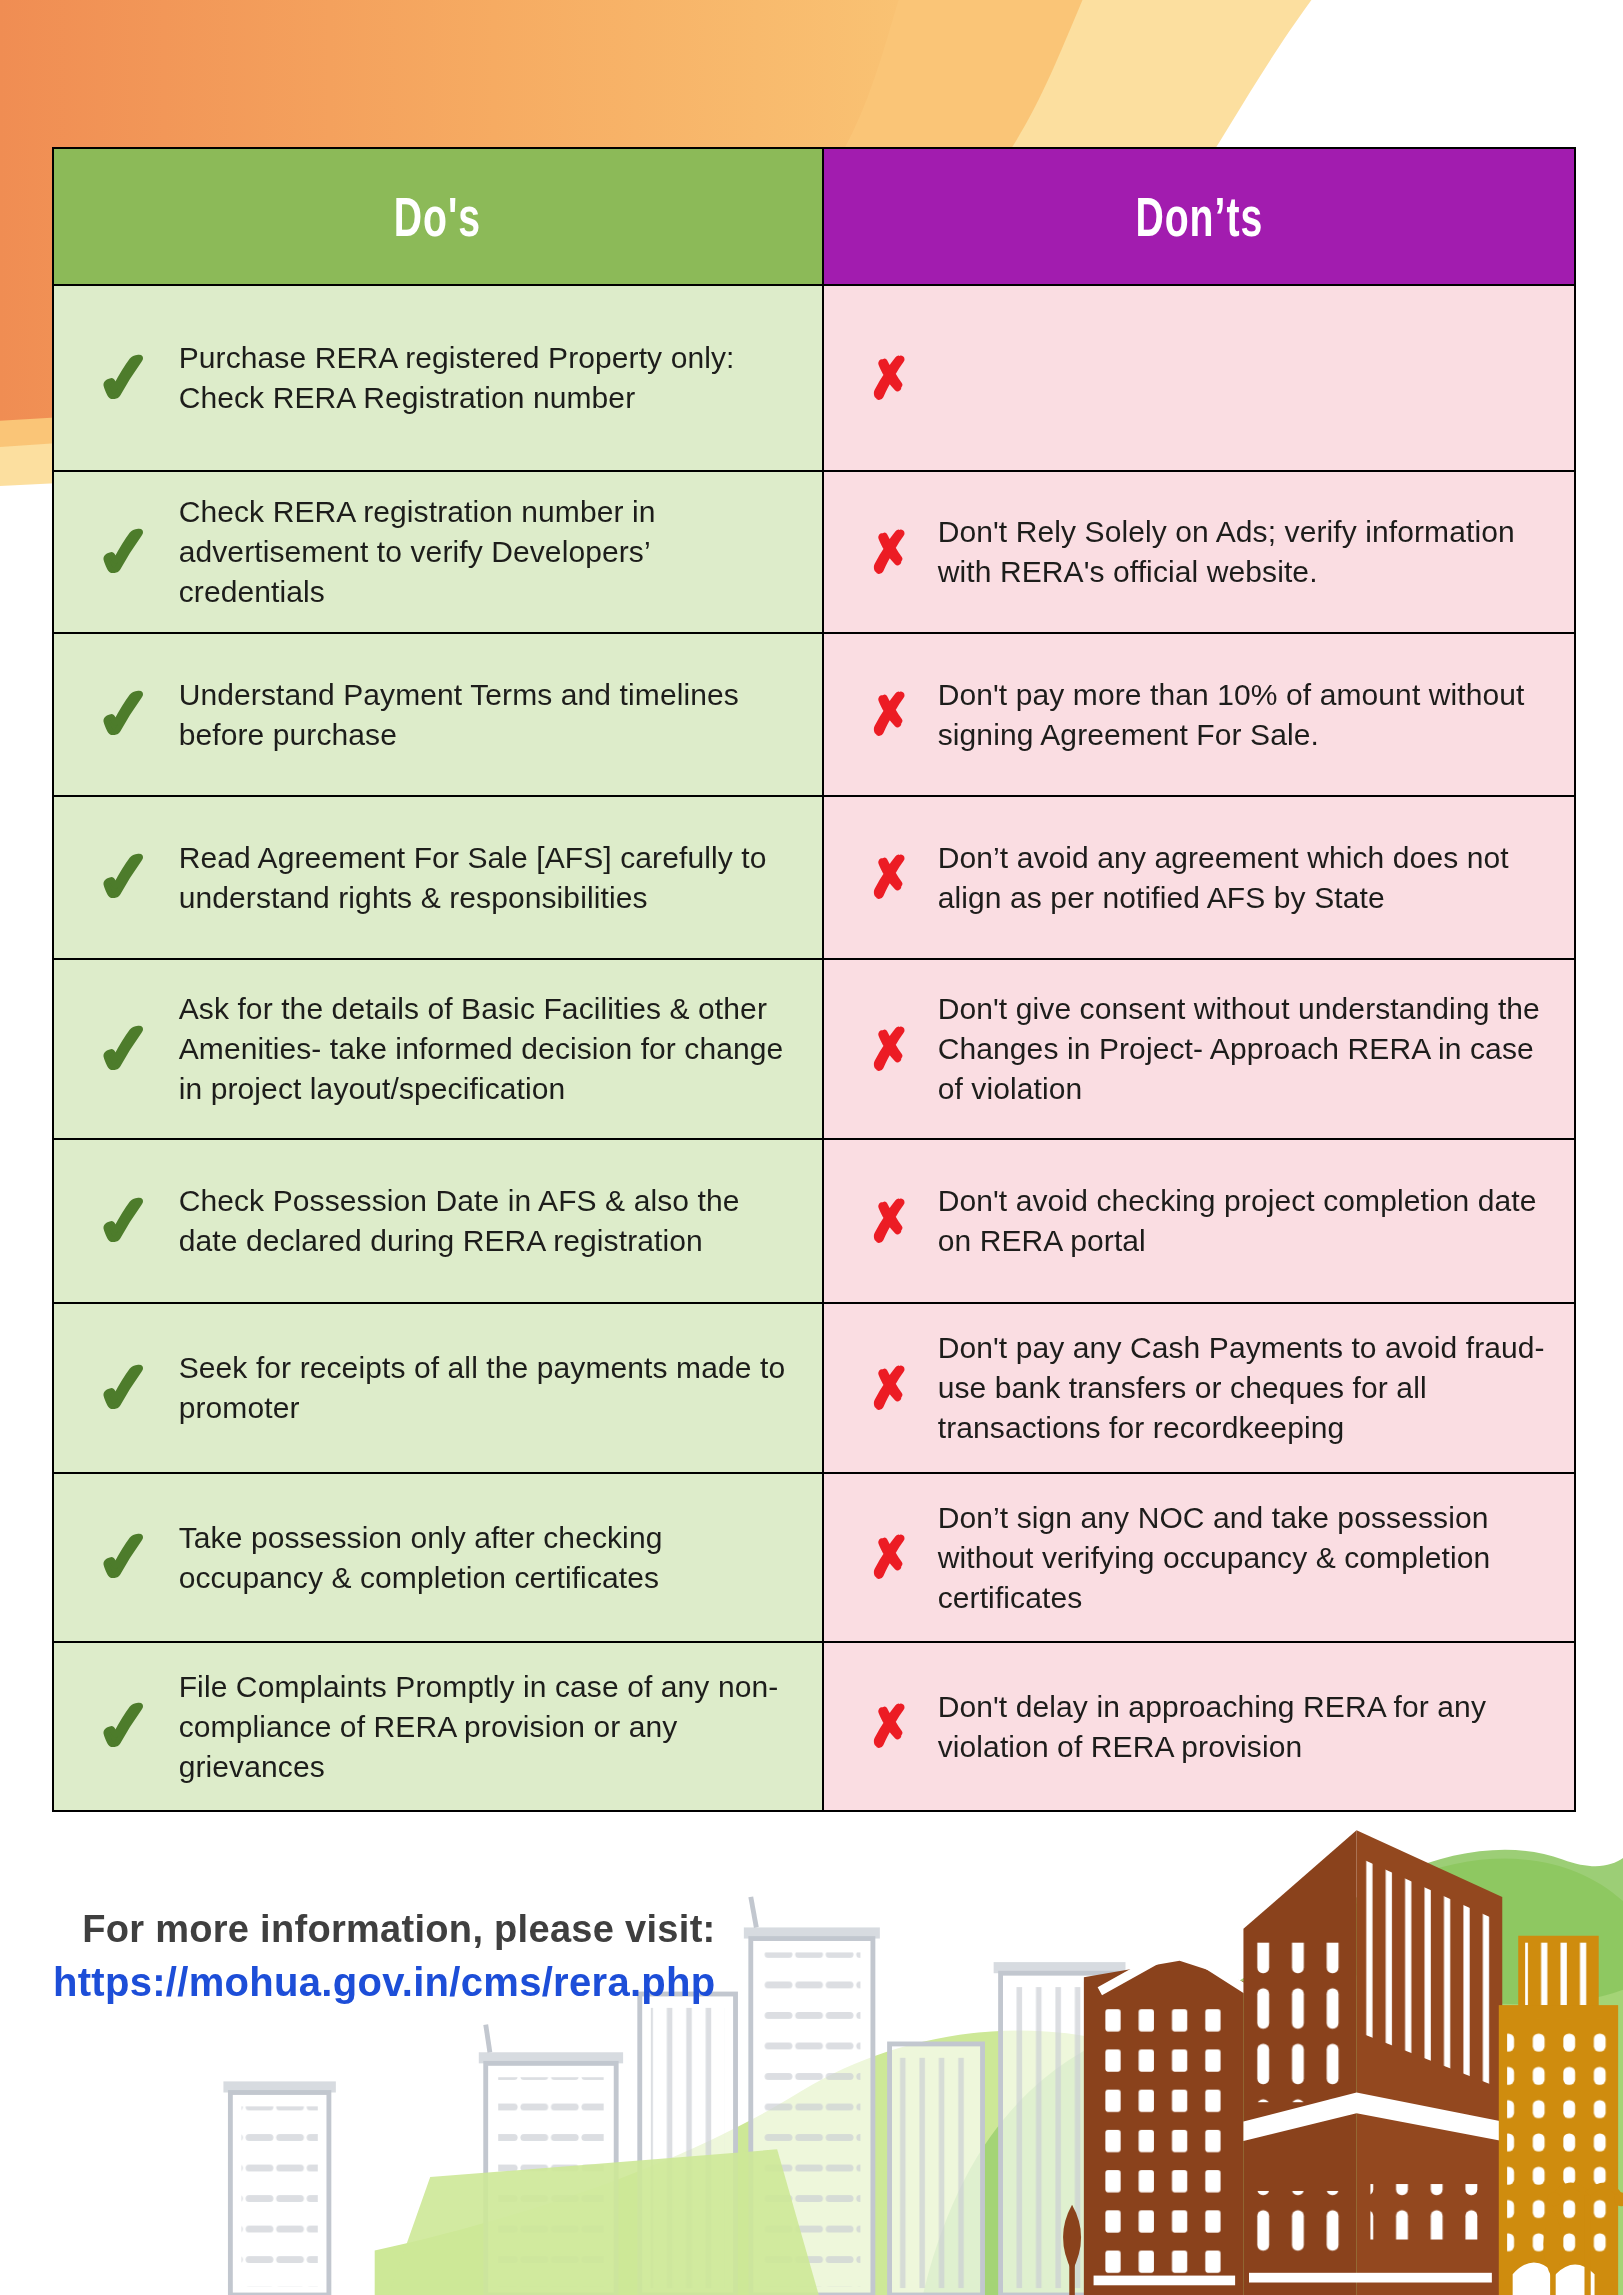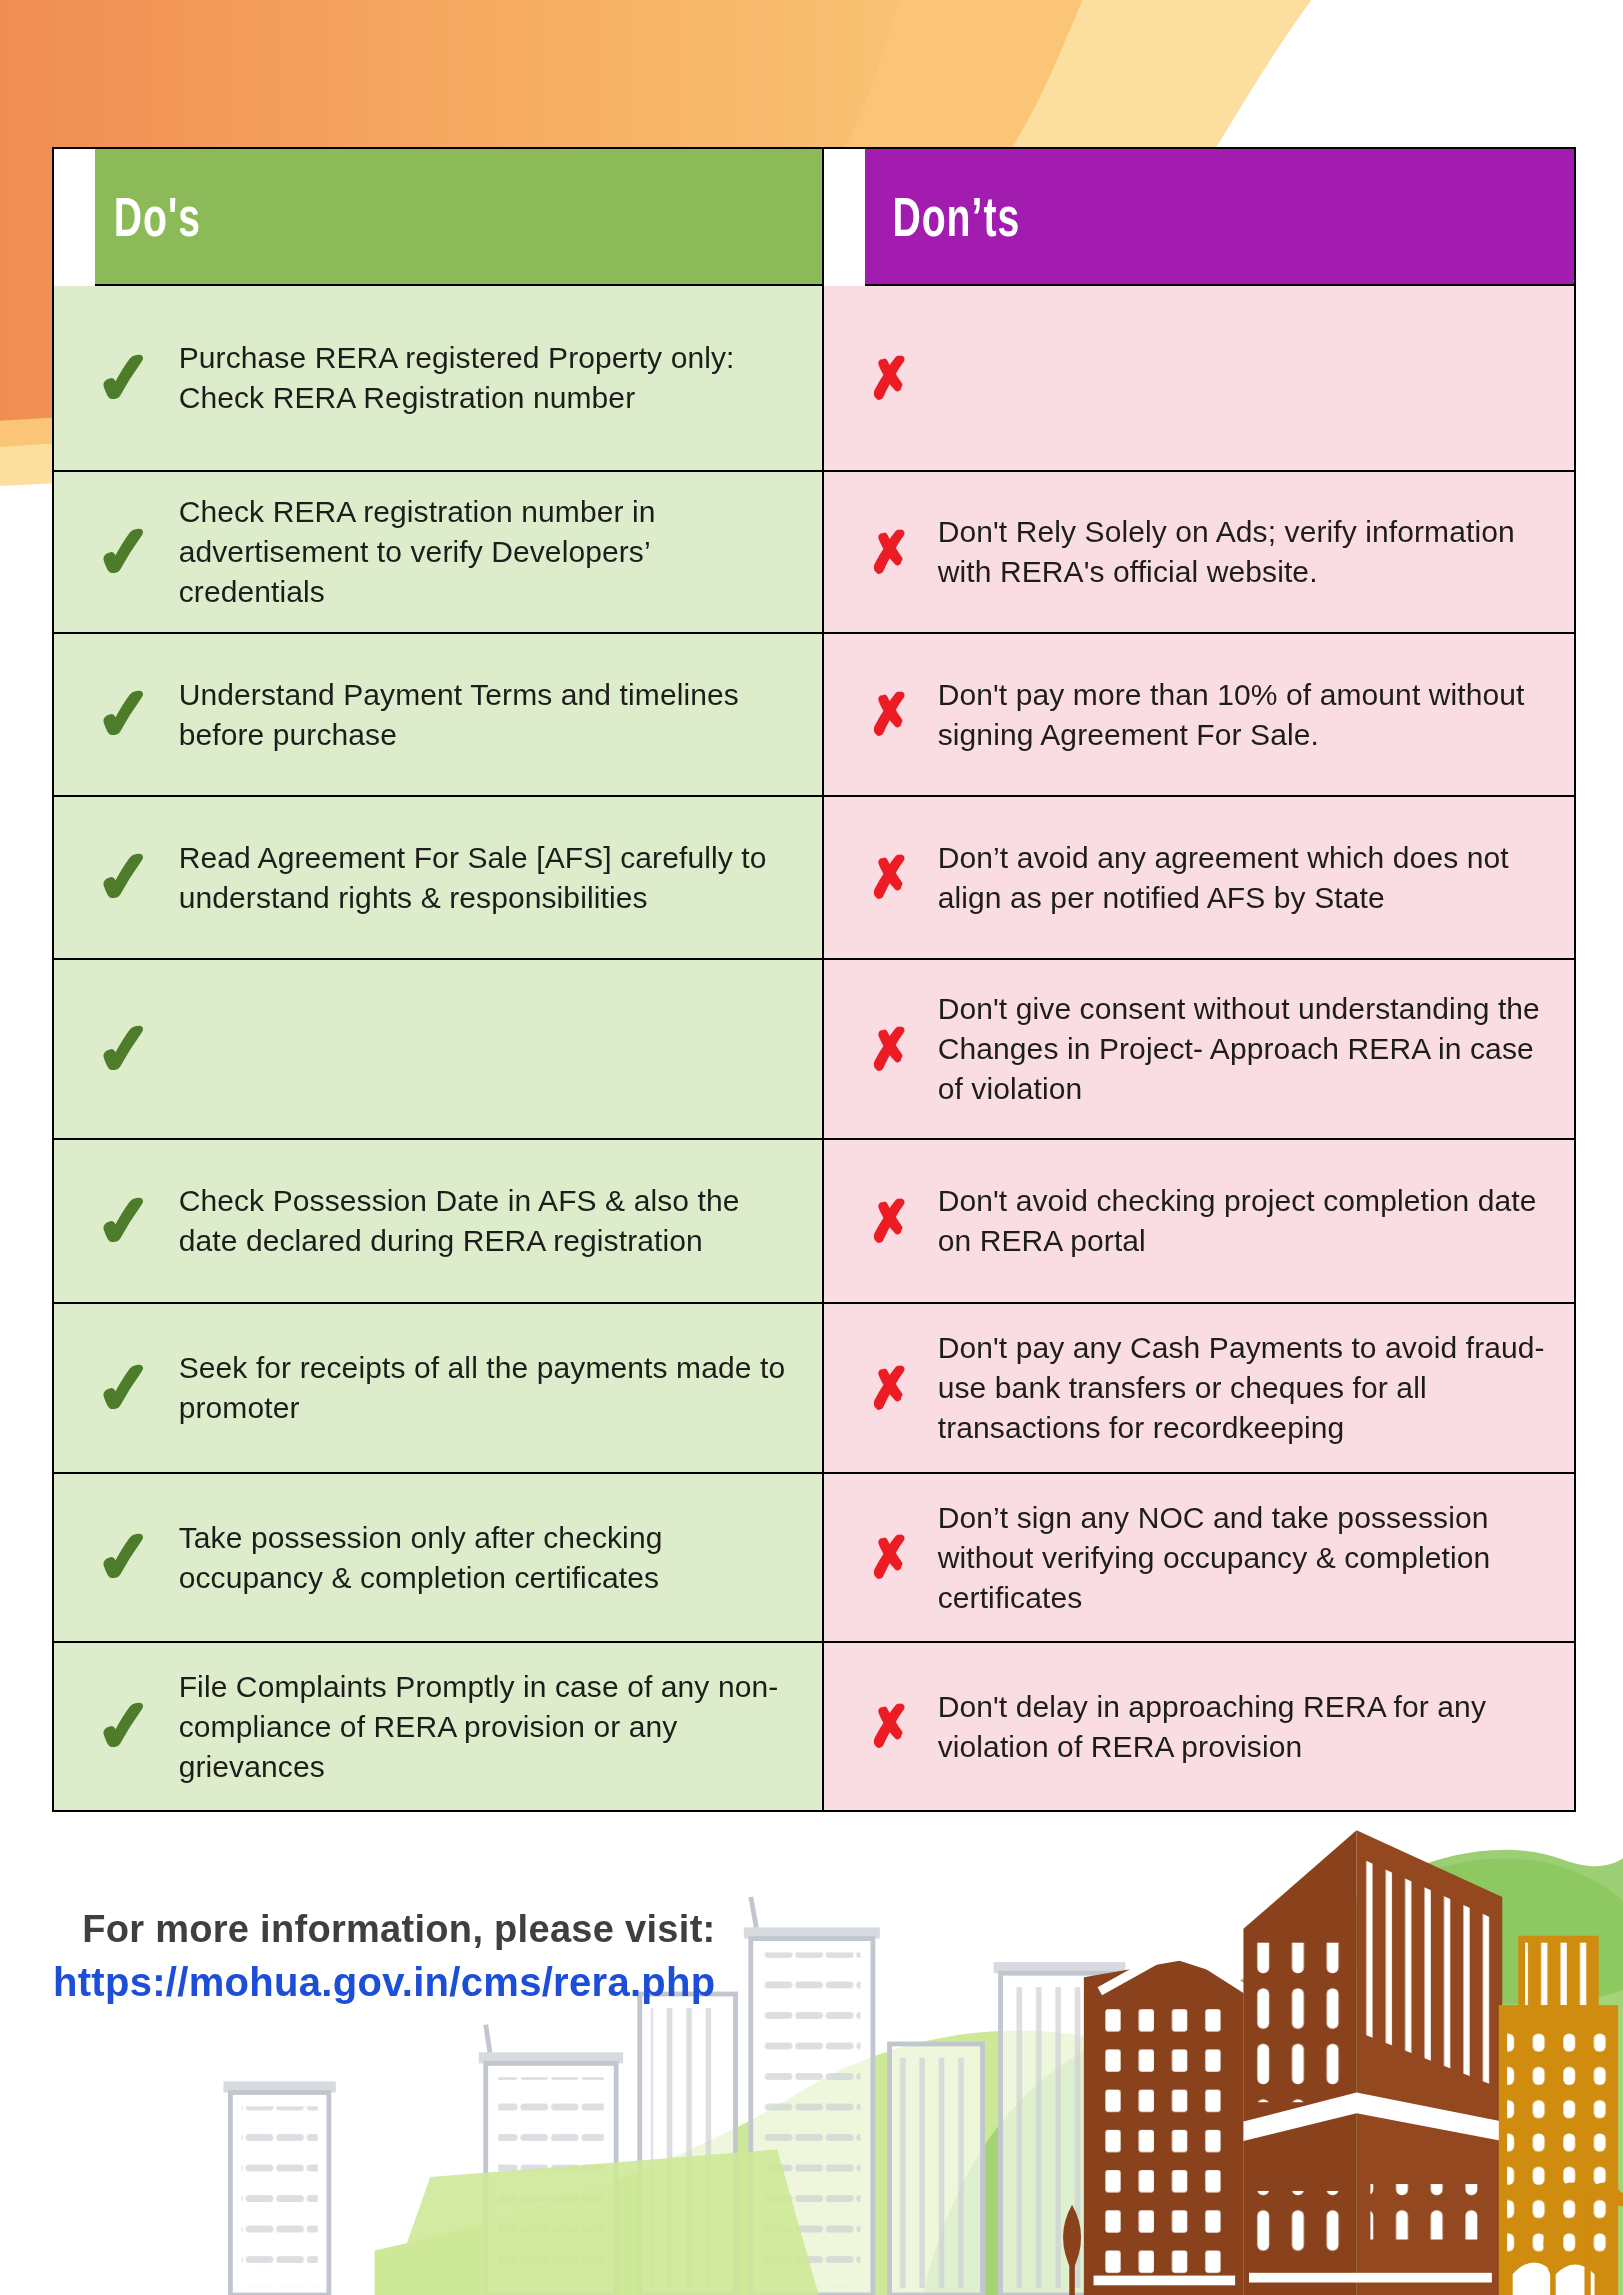--- a/index.html
+++ b/index.html
@@ -15,21 +15,21 @@
   .dd-table{
     position:absolute;left:52px;top:147px;width:1520px;z-index:2;
     display:grid;
     grid-template-columns:1109fr 1081fr;
     grid-template-rows:137px 186px 162px 163px 163px 180px 164px 170px 169px 167px;
     border:2.1px solid #000;background:#fff;
   }
   .cell{border-bottom:2.1px solid #000;display:flex;align-items:center;box-sizing:border-box;}
   .cell.colL{border-right:2.1px solid #000;}
   .dd-table > .cell:nth-last-child(-n+2){border-bottom:none;}
-  .hdr{margin-left:41px;}
+  .hdr{justify-content:center;}
   .hdr-do{background:#8cba58;}
   .hdr-dont{background:#a21caf;}
   .hdr-label{
     color:#fff;font-weight:bold;font-size:56px;line-height:1;
     transform:scaleX(.70);letter-spacing:1.4px;white-space:nowrap;
   }
   .do{background:#ddecca;}
   .dont{background:#fadde2;}
   .mark{flex:0 0 auto;display:flex;align-items:center;justify-content:center;line-height:1;}
   .check{
@@ -195,20 +195,21 @@
     <span class="mark check">✓</span>
     <span class="cell-text">Read Agreement For Sale [AFS] carefully to understand rights &amp; responsibilities</span>
   </div>
   <div class="cell dont">
     <span class="mark cross">✗</span>
     <span class="cell-text">Don’t avoid any agreement which does not align as per notified AFS by State</span>
   </div>
 
   <div class="cell colL do">
     <span class="mark check">✓</span>
+    <span class="cell-text">Ask for the details of Basic Facilities &amp; other Amenities- take informed decision for change in project layout/specification</span>
   </div>
   <div class="cell dont">
     <span class="mark cross">✗</span>
     <span class="cell-text">Don't give consent without understanding the Changes in Project- Approach RERA in case of violation</span>
   </div>
 
   <div class="cell colL do">
     <span class="mark check">✓</span>
     <span class="cell-text">Check Possession Date in AFS &amp; also the date declared during RERA registration</span>
   </div>

